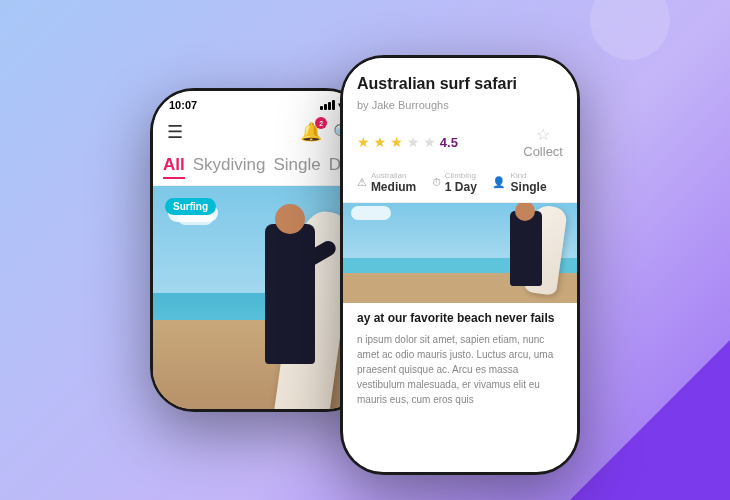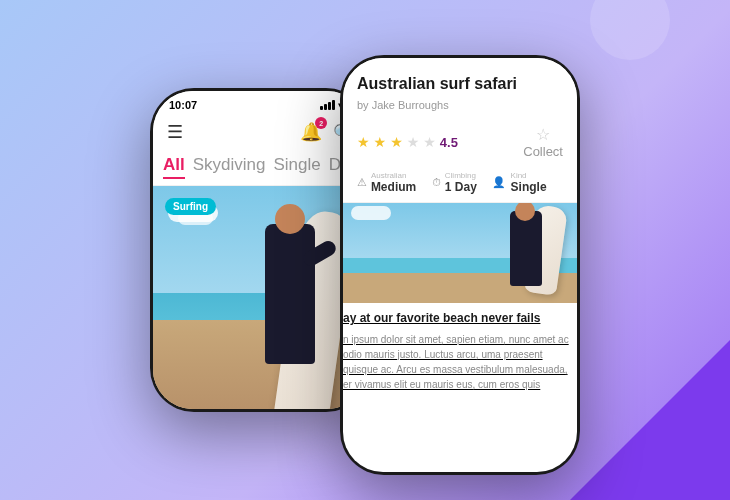--- a/index.html
+++ b/index.html
@@ -328,24 +328,23 @@
       width: 100%;
       height: 100px;
       background: linear-gradient(180deg, #87ceeb 30%, #d4a574 80%);
       position: relative;
       overflow: hidden;
       flex-shrink: 0;
     }
 
     
     .detail-description {
-      padding: 8px 0;
+      padding: 8px 14px;
       flex: 1;
       overflow: hidden;
-      text-decoration: underline;
     }
 
     .desc-heading {
       font-size: 12px;
       font-weight: 700;
       color: #1a1a1a;
       margin-bottom: 5px;
       line-height: 1.3;
     }
 

